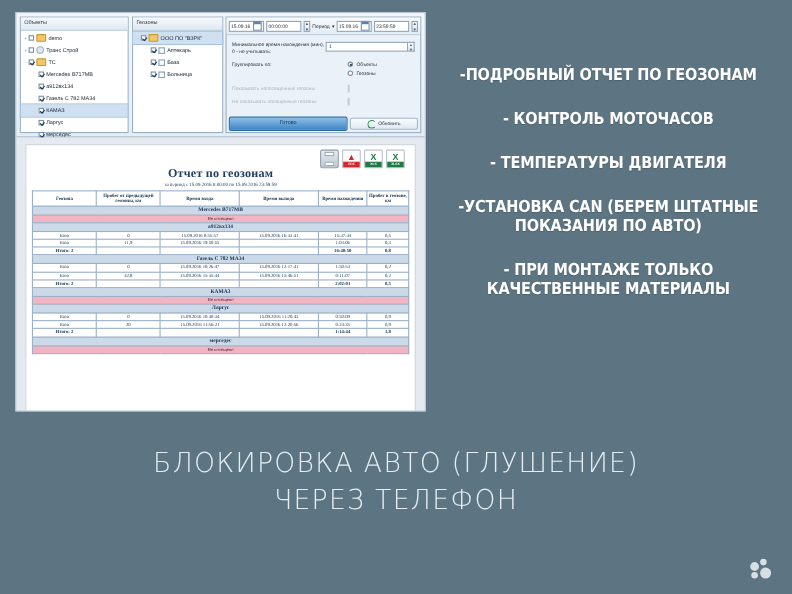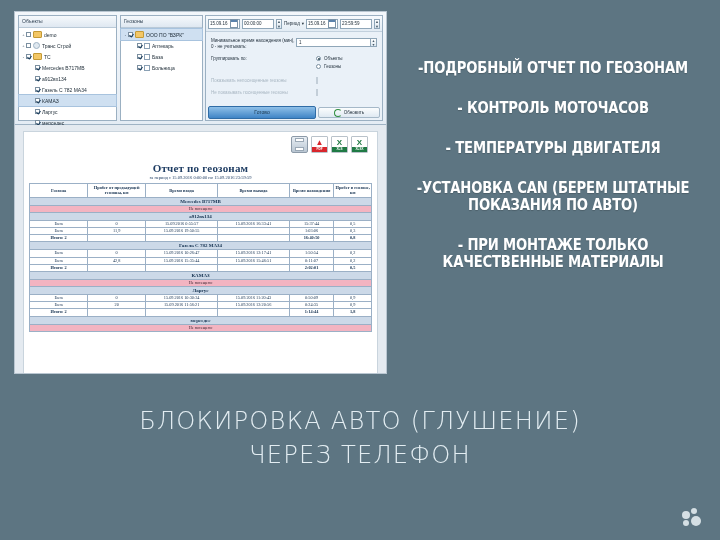--- a/index.html
+++ b/index.html
@@ -163,21 +163,21 @@
     position:absolute;left:0;right:0;top:1px;height:9px;text-align:center;
     font-size:8px;line-height:9px;font-weight:bold;
   }
   .ico-pdf .tag{background:#d8262c;}
   .ico-pdf .glyph{color:#d8262c;}
   .ico-xls .tag{background:#1f7a44;}
   .ico-xls .glyph{color:#1f7a44;}
 
   .rep-title{
     text-align:center;font-family:"Liberation Serif","DejaVu Serif",serif;
-    font-weight:bold;font-size:11px;color:#1f3d63;margin-top:10px;letter-spacing:0.2px;
+    font-weight:bold;font-size:11px;color:#1f3d63;margin-top:0;letter-spacing:0.2px;
   }
   .rep-sub{
     text-align:center;font-family:"Liberation Serif","DejaVu Serif",serif;
     font-size:4.5px;color:#1f3d63;margin-top:1px;margin-bottom:3px;
   }
   table.rep{
     width:100%;border-collapse:collapse;
     font-family:"Liberation Serif","DejaVu Serif",serif;
     font-size:4.3px;color:#14304f;table-layout:fixed;
   }

